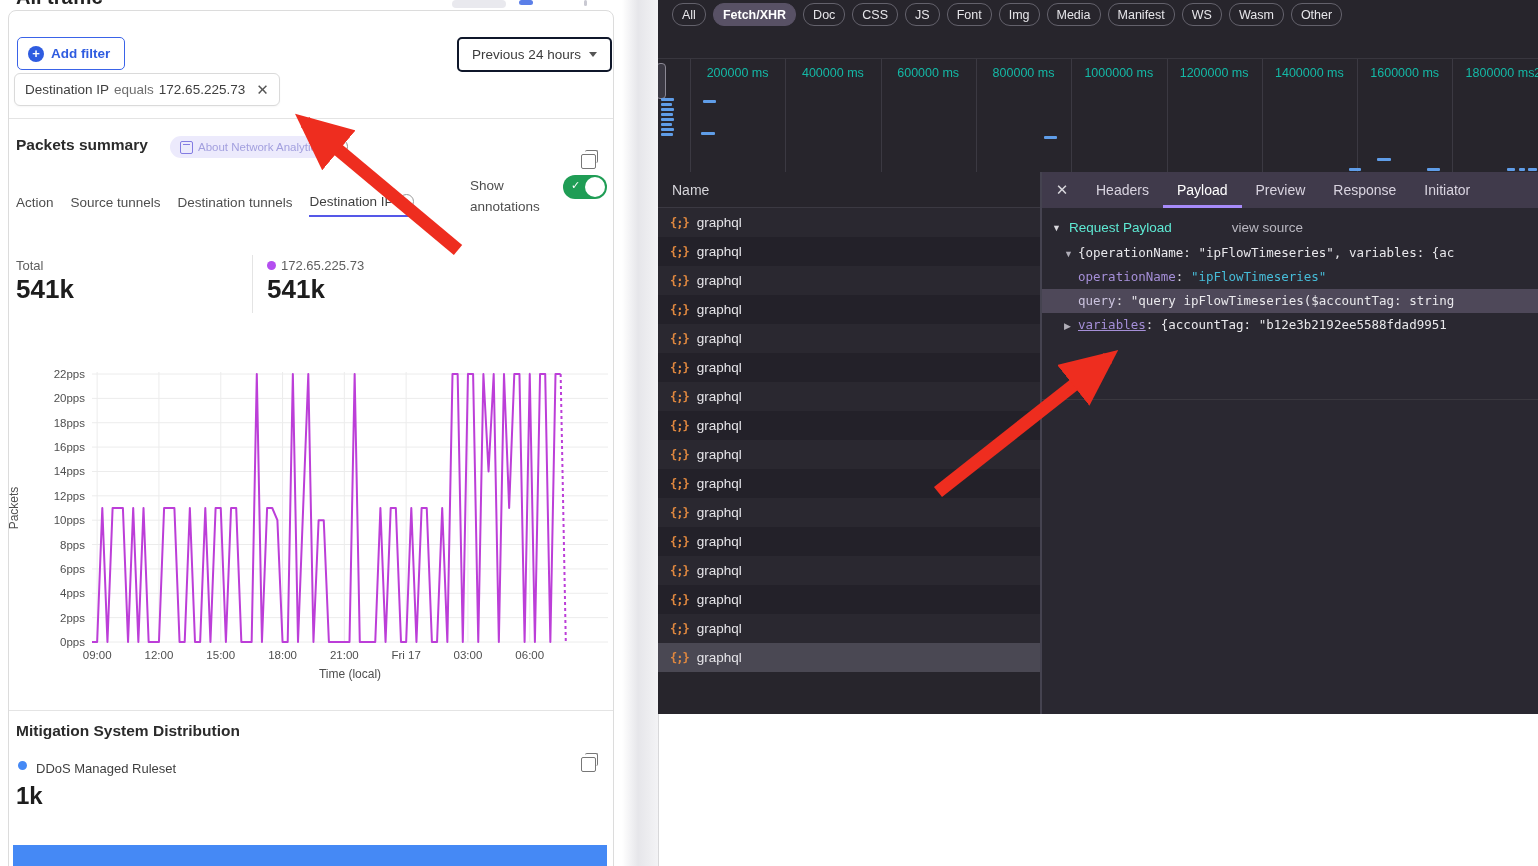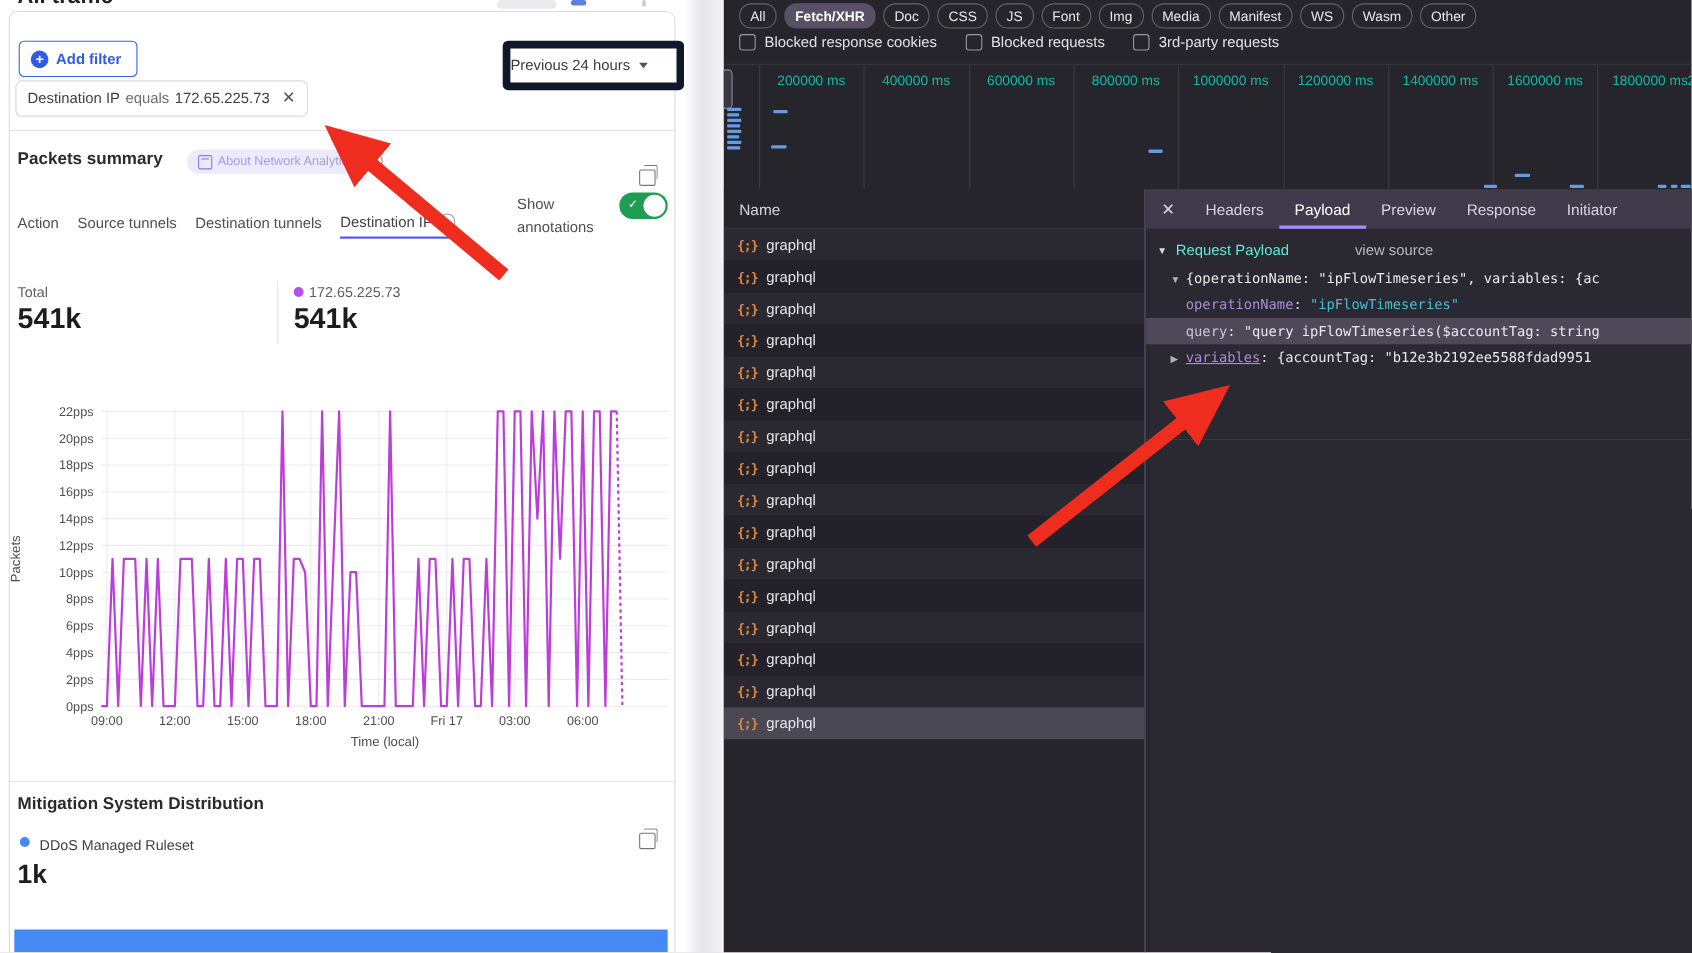--- a/index.html
+++ b/index.html
@@ -9,22 +9,22 @@
 
   
   #left-pane{left:0;top:0;width:622px;height:866px;background:#fff;overflow:hidden;}
   #card-border{left:8px;top:10px;width:604px;height:900px;border:1px solid #dcdcdc;border-radius:8px;pointer-events:none;}
   #page-title{left:16px;top:-14px;font-size:20px;font-weight:bold;color:#222;}
   .frag{background:#e9e9ee;border-radius:6px;}
   #btn-add-filter{left:17px;top:37px;height:31px;padding:0 14px 0 10px;border:1px solid #3a63e8;border-radius:5px;
     display:flex;align-items:center;gap:7px;color:#2f5ce0;font-size:13.5px;font-weight:bold;background:#fff;cursor:pointer;}
   .plus-circle{width:16px;height:16px;border-radius:50%;background:#2f5ce0;color:#fff;display:flex;align-items:center;justify-content:center;
     font-size:13px;line-height:1;font-weight:bold;}
-  #time-range{left:457px;top:37px;width:151px;height:31px;border:7px solid #0f172a;border-radius:5px;background:#fff;
-    display:flex;align-items:center;justify-content:flex-start;gap:8px;font-size:13.5px;color:#3c3c3c;cursor:pointer;}
+  #time-range{left:457px;top:37px;width:151px;height:31px;border:2px solid #0f172a;border-radius:5px;background:#fff;
+    display:flex;align-items:center;justify-content:center;gap:8px;font-size:13.5px;color:#3c3c3c;cursor:pointer;}
   .caret-down{width:0;height:0;border-left:4.5px solid transparent;border-right:4.5px solid transparent;border-top:5.5px solid #555;}
   #filter-chip{left:14px;top:73px;height:31px;border:1px solid #dadada;border-radius:6px;background:#fff;
     display:flex;align-items:center;gap:5px;padding:0 10px;font-size:13.5px;color:#3f3f3f;box-shadow:0 1px 2px rgba(0,0,0,.04);}
   #filter-chip .op{color:#6e6e6e;}
   #chip-close{margin-left:6px;color:#555;font-size:15px;cursor:pointer;line-height:1;}
   .hdivider{height:1px;background:#e4e4e4;}
   .section-title{font-size:15.5px;font-weight:bold;color:#2b2b2b;}
   #about-badge{left:170px;top:136px;height:22px;background:#eceafc;border-radius:11px;display:flex;align-items:center;gap:5px;
     padding:0 10px;font-size:11.5px;color:#a3a0df;}
   .badge-book{width:11px;height:11px;border:1.5px solid #837ce2;border-radius:2px;position:relative;}
@@ -51,21 +51,21 @@
   #mit-value{left:16px;top:782px;font-size:24px;font-weight:bold;color:#1d1d1d;}
   #mit-bar{left:13px;top:845px;width:594px;height:21px;background:#4589f5;}
   #chart-svg{left:0;top:356px;}
   #chart-svg text{font-family:"Liberation Sans",sans-serif;fill:#4f4f4f;}
 
   
   #gap-strip{left:622px;top:0;width:36px;height:866px;
     background:linear-gradient(to right,#ffffff 0%,#e6e6ea 45%,#f3f3f5 100%);border-right:1px solid #d8d8da;}
 
   
-  #devtools{left:658px;top:0;width:880px;height:866px;background:#27252c;color:#e7e6ea;font-size:13px;overflow:hidden;}
+  #devtools{left:658px;top:0;width:880px;height:714px;background:#27252c;color:#e7e6ea;font-size:13px;overflow:hidden;}
   #pill-row{position:absolute;left:14px;top:3px;display:flex;gap:7px;align-items:center;}
   .pill{height:21px;border:1px solid #63616b;border-radius:11px;padding:0 9px;display:flex;align-items:center;
     font-size:12.5px;color:#e7e6ea;background:transparent;cursor:pointer;white-space:nowrap;}
   .pill.active{background:#585165;border-color:#585165;color:#fff;font-weight:bold;}
   #checkbox-row{position:absolute;left:14px;top:31px;display:flex;gap:26px;align-items:center;}
   .cb{display:flex;align-items:center;gap:8px;font-size:13.5px;color:#e2e1e6;cursor:pointer;}
   .cb .box{width:13px;height:13px;border:1.5px solid #9a979f;border-radius:3px;background:transparent;}
   #timeline{position:absolute;left:0;top:58px;width:880px;height:114px;border-top:1px solid #38363e;border-bottom:1px solid #1b1a20;}
   .tl-border{position:absolute;top:0;width:1px;height:114px;background:#3b3942;}
   .tl-label{position:absolute;top:7px;font-size:12.5px;color:#14b8a6;transform:translateX(-50%);white-space:nowrap;}
@@ -242,34 +242,20 @@
         <div class="pill">CSS</div>
         <div class="pill">JS</div>
         <div class="pill">Font</div>
         <div class="pill">Img</div>
         <div class="pill">Media</div>
         <div class="pill">Manifest</div>
         <div class="pill">WS</div>
         <div class="pill">Wasm</div>
         <div class="pill">Other</div>
       </div>
-    <div id="checkbox-row">
-        <label class="cb">
-          <span class="box"></span>
-          <span>Blocked response cookies</span>
-        </label>
-        <label class="cb">
-          <span class="box"></span>
-          <span>Blocked requests</span>
-        </label>
-        <label class="cb">
-          <span class="box"></span>
-          <span>3rd-party requests</span>
-        </label>
-      </div>
 
     <div id="timeline">
       <div id="tl-handle"></div>
     <div class="tl-border" style="left: 32px;"></div>
         <div class="tl-border" style="left: 127.3px;"></div>
         <div class="tl-border" style="left: 222.6px;"></div>
         <div class="tl-border" style="left: 317.9px;"></div>
         <div class="tl-border" style="left: 413.2px;"></div>
         <div class="tl-border" style="left: 508.5px;"></div>
         <div class="tl-border" style="left: 603.8px;"></div>

